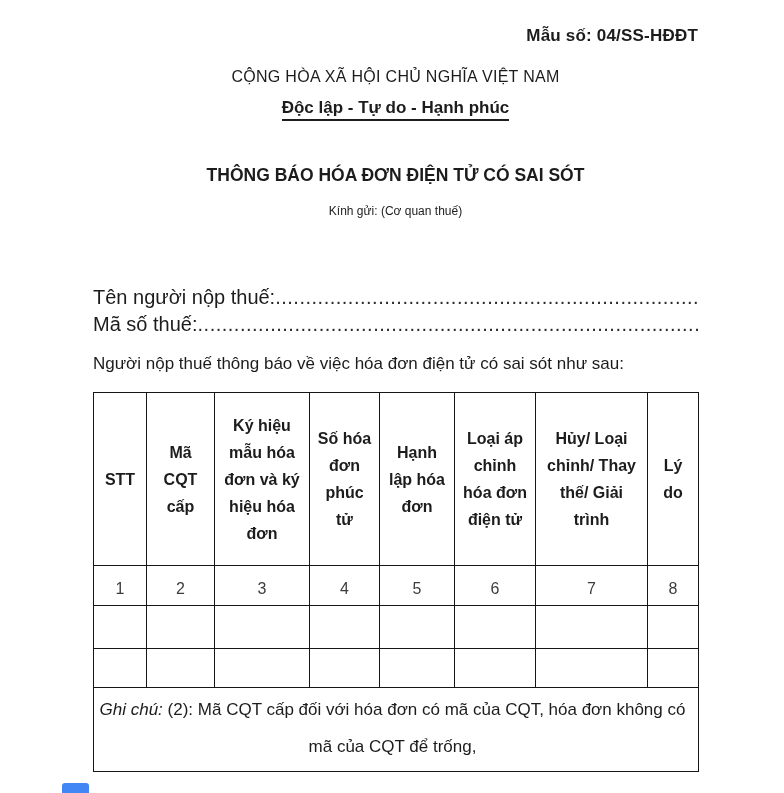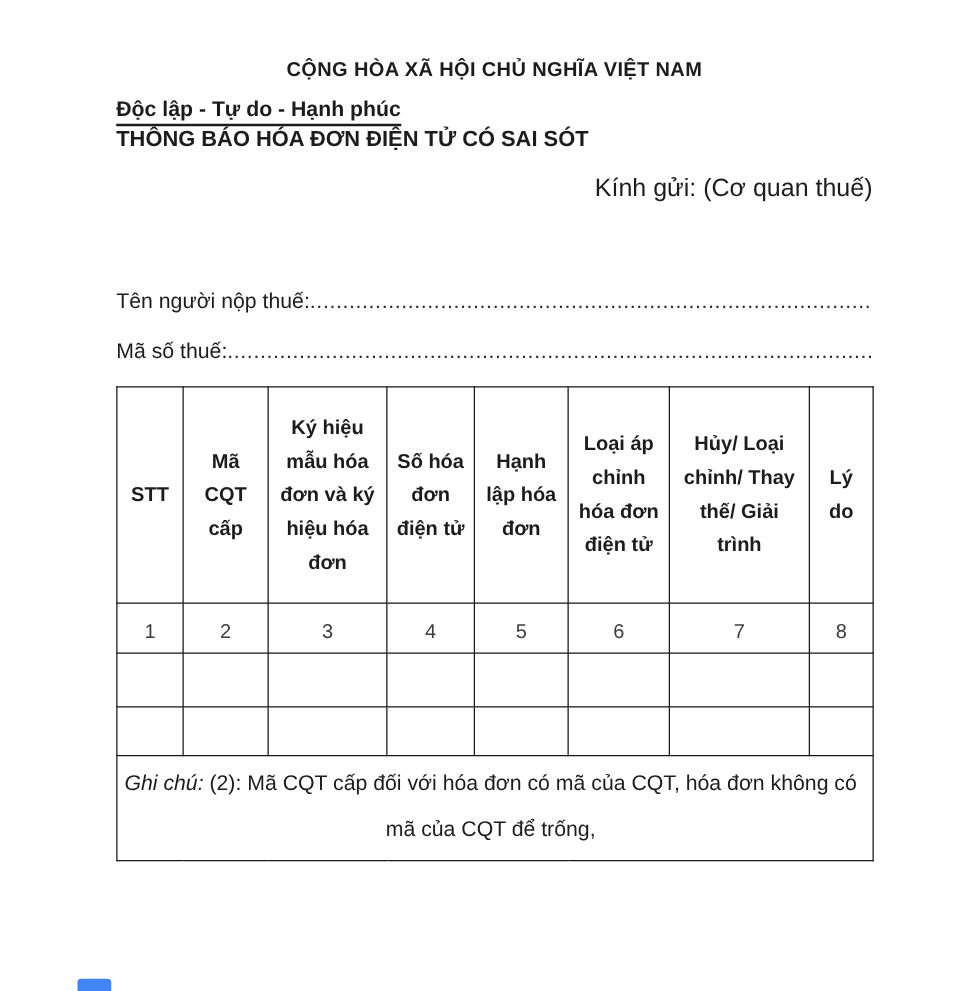--- a/index.html
+++ b/index.html
@@ -18,52 +18,54 @@
   .form-number {
     text-align: right;
     font-size: 17px;
     font-weight: bold;
     letter-spacing: 0.2px;
   }
   .nat-line1 {
     margin-top: 22px;
     text-align: center;
     font-size: 16px;
-    font-weight: bold;
+    font-weight: normal;
     letter-spacing: 0.3px;
   }
   .nat-line2 {
     margin-top: 12px;
-    text-align: left;
+    text-align: center;
     font-size: 17px;
     font-weight: bold;
   }
   .nat-line2 span {
     display: inline-block;
     border-bottom: 2px solid #1c1c1c;
     padding-bottom: 1px;
   }
   .doc-title {
+    margin-top: 44px;
+    text-align: center;
     font-size: 17.5px;
     font-weight: bold;
   }
   .recipient {
     margin-top: 18px;
-    text-align: right;
-    font-size: 20px;
+    text-align: center;
+    font-size: 12px;
   }
   .field-line {
     display: flex;
     align-items: flex-start;
-    font-size: 17px;
+    font-size: 20px;
     overflow: hidden;
     white-space: nowrap;
   }
   .field-line.first { margin-top: 68px; }
-  .field-line + .field-line { margin-top: 20px; }
+  .field-line + .field-line { margin-top: 4px; }
   .field-dots {
     flex: 1;
     overflow: hidden;
     white-space: nowrap;
     letter-spacing: 0.5px;
     color: #2a2a2a;
   }
   .intro-line {
     margin-top: 18px;
     font-size: 17px;
@@ -111,56 +113,58 @@
     width: 27px; height: 10px;
     background: #4285f4;
     border-radius: 3px 3px 0 0;
   }
 </style>
 </head>
 <body>
 
 <div class="page">
 
+  <div class="form-number">Mẫu số: 04/SS-HĐĐT</div>
 
   <div class="nat-line1">CỘNG HÒA XÃ HỘI CHỦ NGHĨA VIỆT NAM</div>
   <div class="nat-line2">
     <span>Độc lập - Tự do - Hạnh phúc</span>
   </div>
 
   <div class="doc-title">THÔNG BÁO HÓA ĐƠN ĐIỆN TỬ CÓ SAI SÓT</div>
   <div class="recipient">Kính gửi: (Cơ quan thuế)</div>
 
   <div class="field-line first">
     <span>Tên người nộp thuế:</span>
       <span class="field-dots">.........................................................................................................................................................................................</span>
   </div>
   <div class="field-line">
     <span>Mã số thuế:</span>
       <span class="field-dots">.........................................................................................................................................................................................</span>
   </div>
 
+  <div class="intro-line">Người nộp thuế thông báo về việc hóa đơn điện tử có sai sót như sau:</div>
 
   <table class="err-table">
     <colgroup>
       <col style="width:53px">
         <col style="width:68px">
         <col style="width:95px">
         <col style="width:70px">
       <col style="width:75px">
         <col style="width:81px">
         <col style="width:112px">
         <col style="width:51px">
     </colgroup>
     <tbody>
       <tr>
         <td class="hcell">STT</td>
         <td class="hcell">Mã CQT cấp</td>
         <td class="hcell">Ký hiệu mẫu hóa đơn và ký hiệu hóa đơn</td>
-        <td class="hcell">Số hóa đơn điện tử</td>
+        <td class="hcell">Số hóa đơn phúc tử</td>
         <td class="hcell">Hạnh lập hóa đơn</td>
         <td class="hcell">Loại áp chỉnh hóa đơn điện tử</td>
         <td class="hcell">Hủy/ Loại chỉnh/ Thay thế/ Giải trình</td>
         <td class="hcell">Lý do</td>
       </tr>
       <tr>
         <td class="ncell">1</td>
         <td class="ncell">2</td>
         <td class="ncell">3</td>
         <td class="ncell">4</td>

